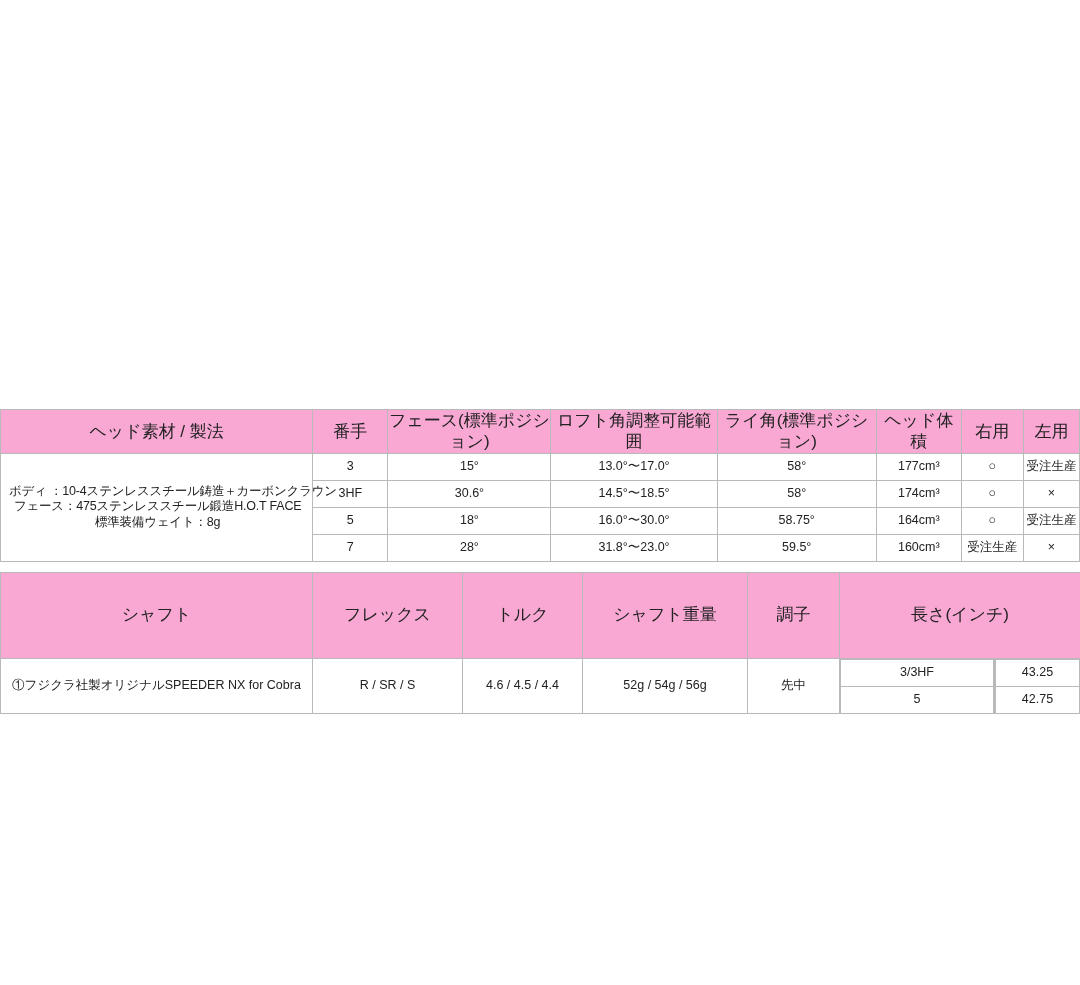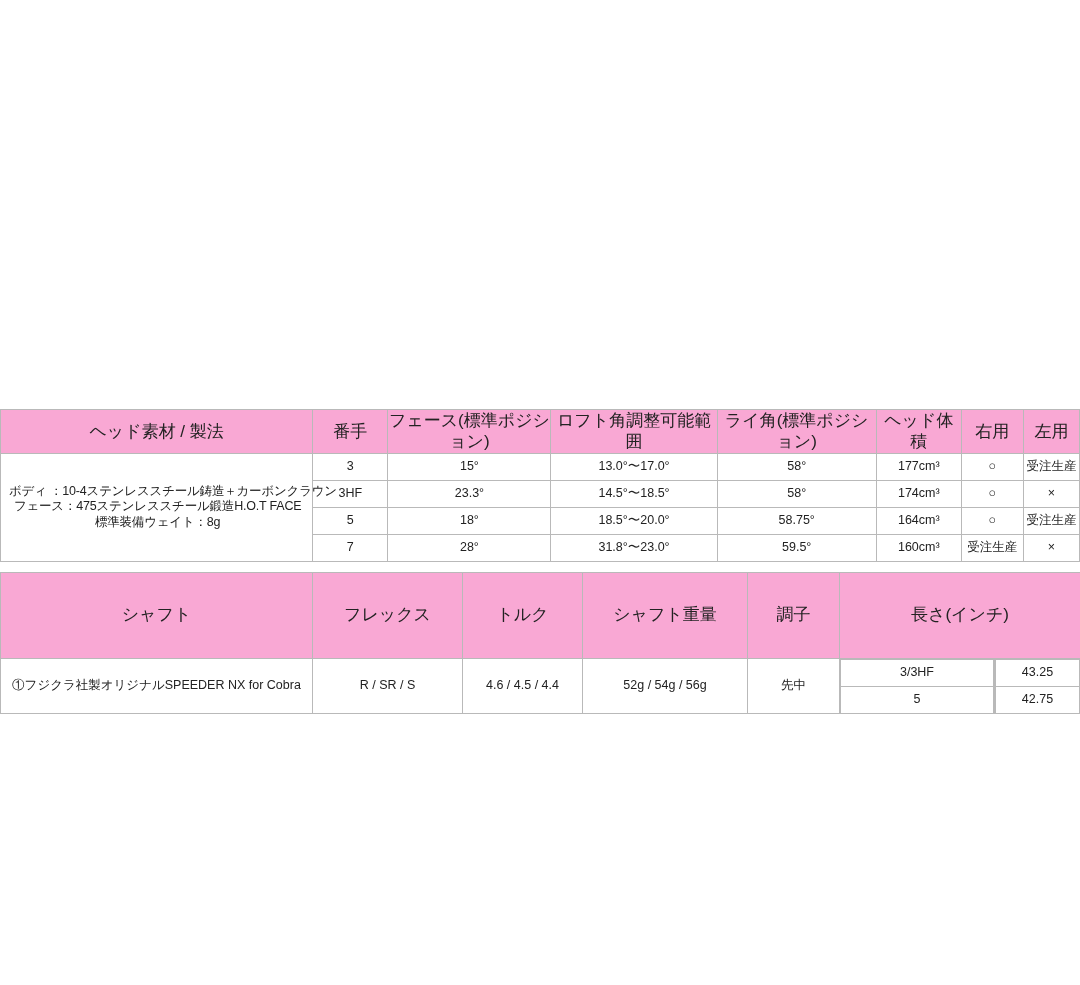--- a/index.html
+++ b/index.html
@@ -122,31 +122,31 @@
         <td>3</td>
         <td>15°</td>
         <td class="nowrap">13.0°〜17.0°</td>
         <td>58°</td>
         <td>177cm³</td>
         <td class="circle-mark">○</td>
         <td>受注生産</td>
       </tr>
       <tr>
         <td>3HF</td>
-        <td>23.3°</td>
+        <td>30.6°</td>
         <td class="nowrap">14.5°〜18.5°</td>
         <td>58°</td>
         <td>174cm³</td>
         <td class="circle-mark">○</td>
         <td>×</td>
       </tr>
       <tr>
         <td>5</td>
         <td>18°</td>
-        <td class="nowrap">18.5°〜20.0°</td>
+        <td class="nowrap">16.0°〜30.0°</td>
         <td>58.75°</td>
         <td>164cm³</td>
         <td class="circle-mark">○</td>
         <td>受注生産</td>
       </tr>
       <tr>
         <td>7</td>
         <td>28°</td>
         <td class="nowrap">31.8°〜23.0°</td>
         <td>59.5°</td>

